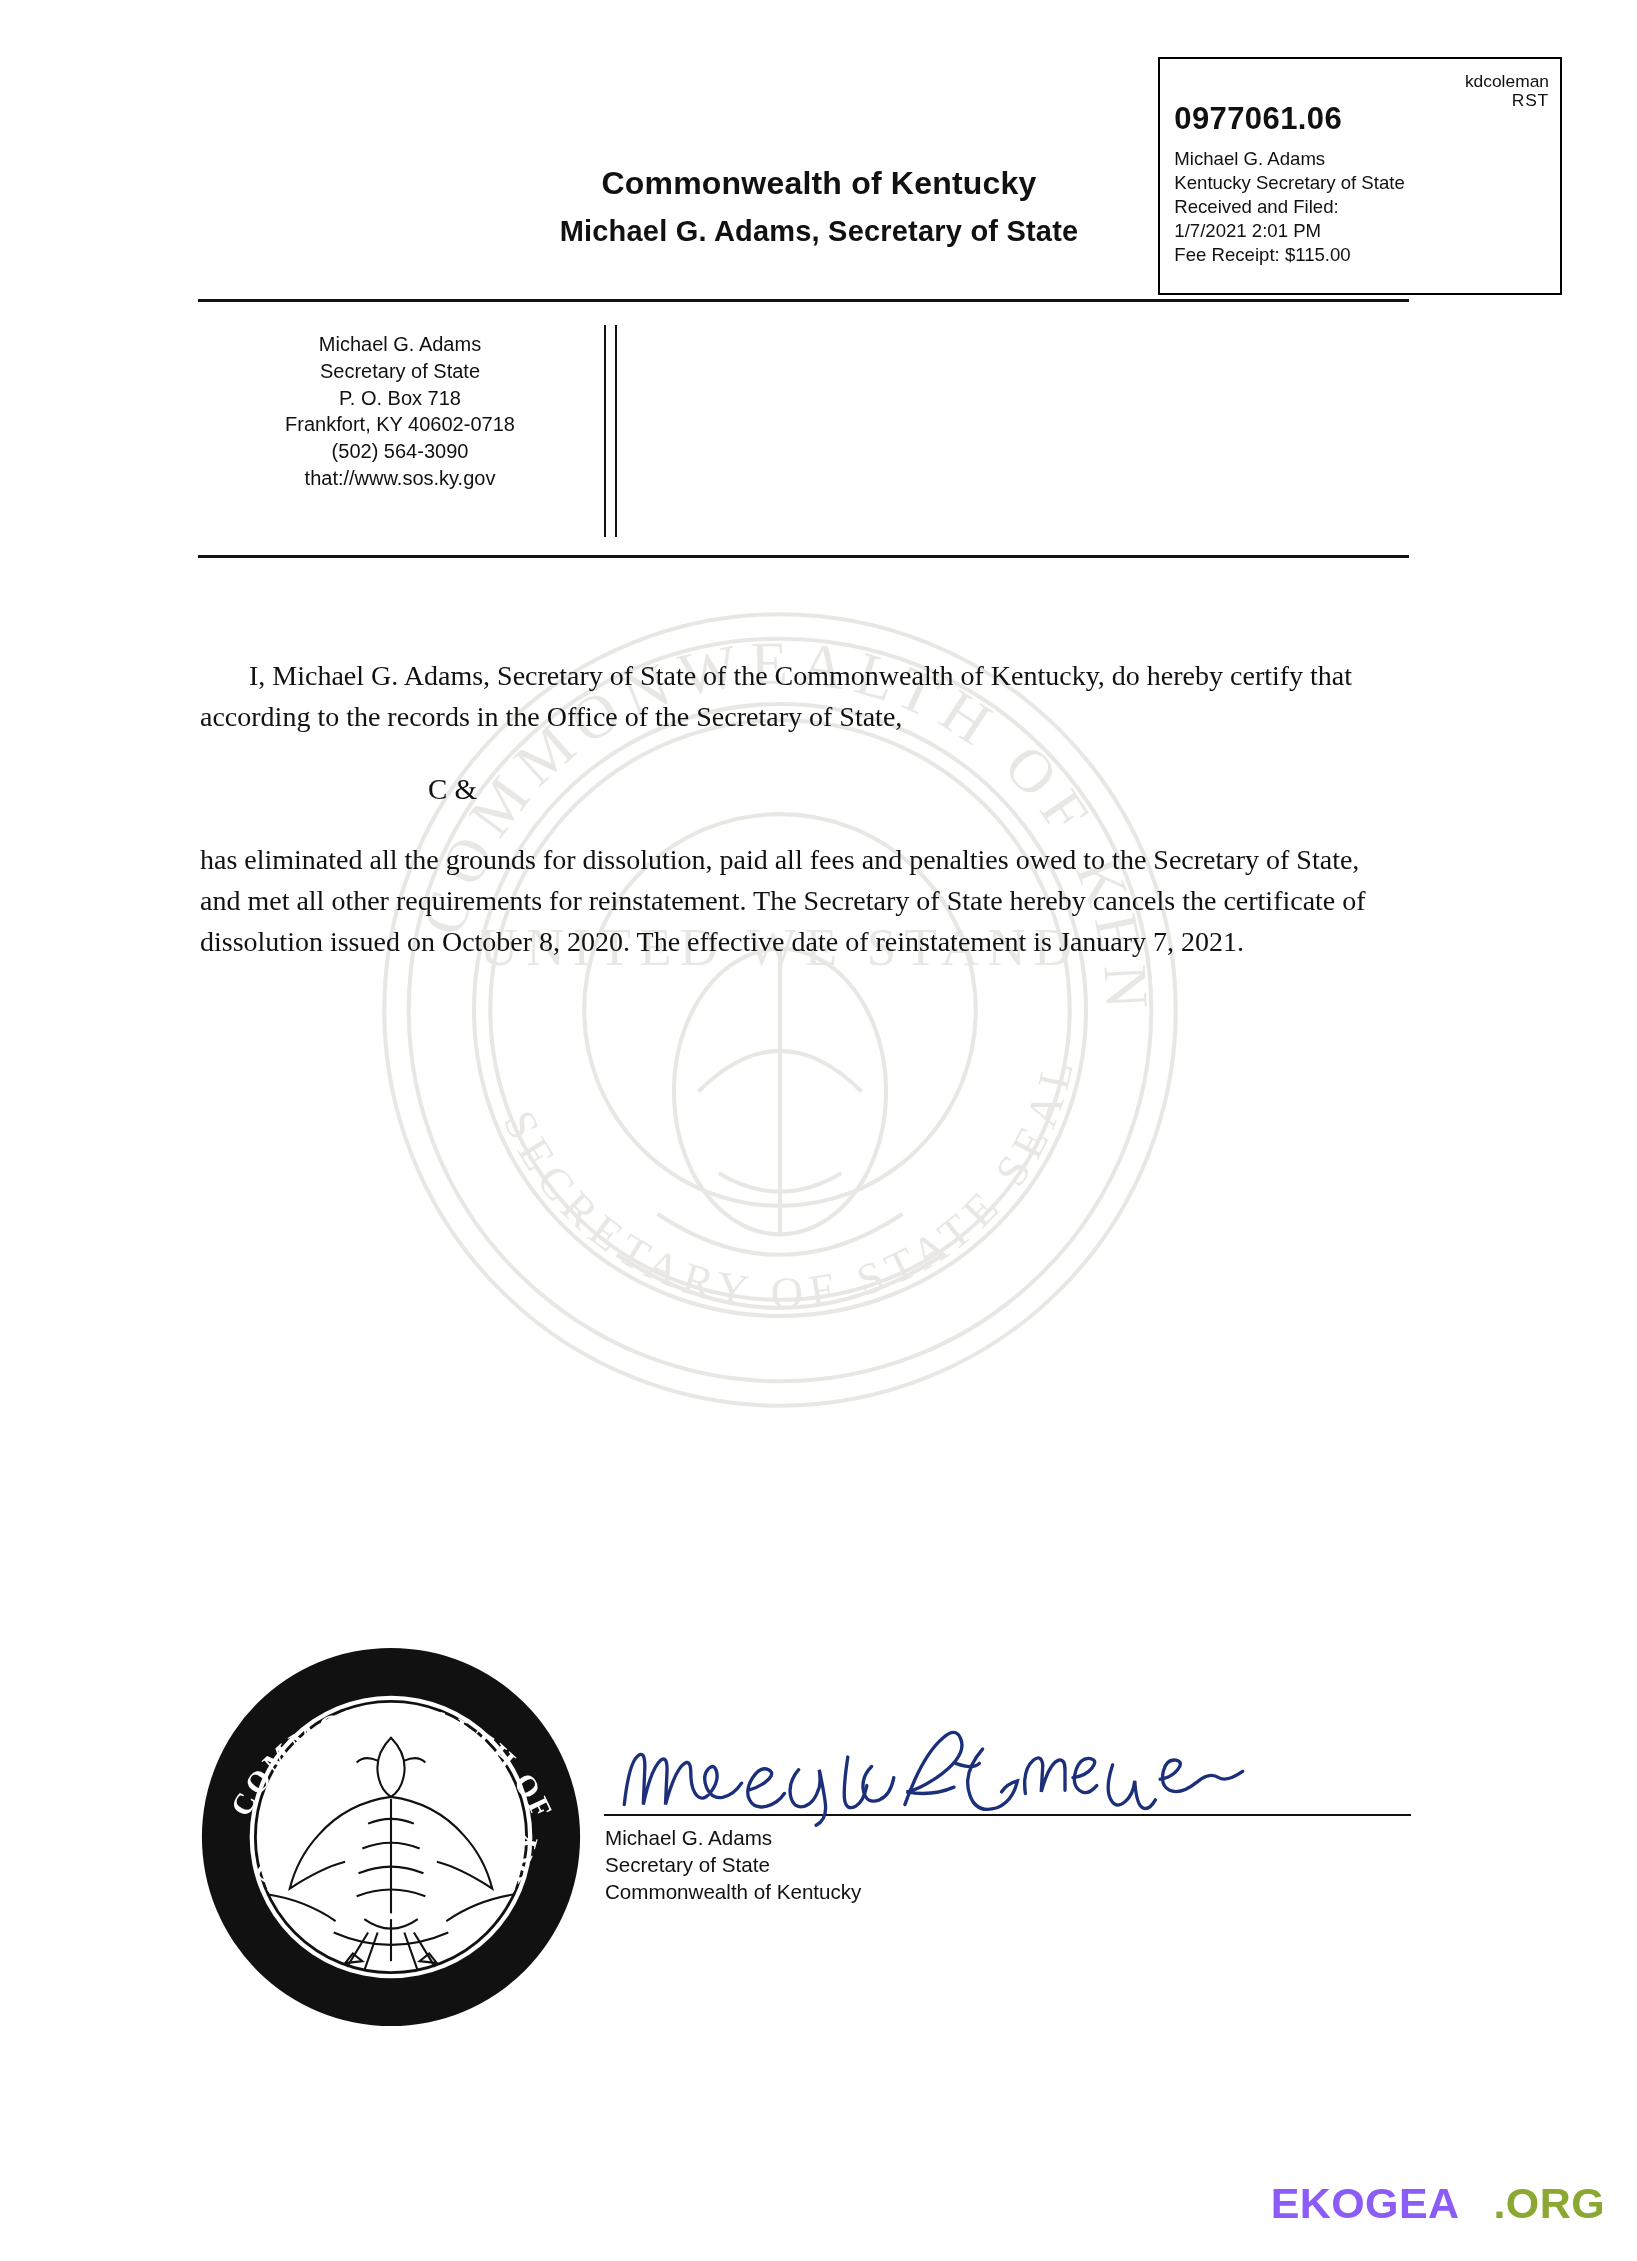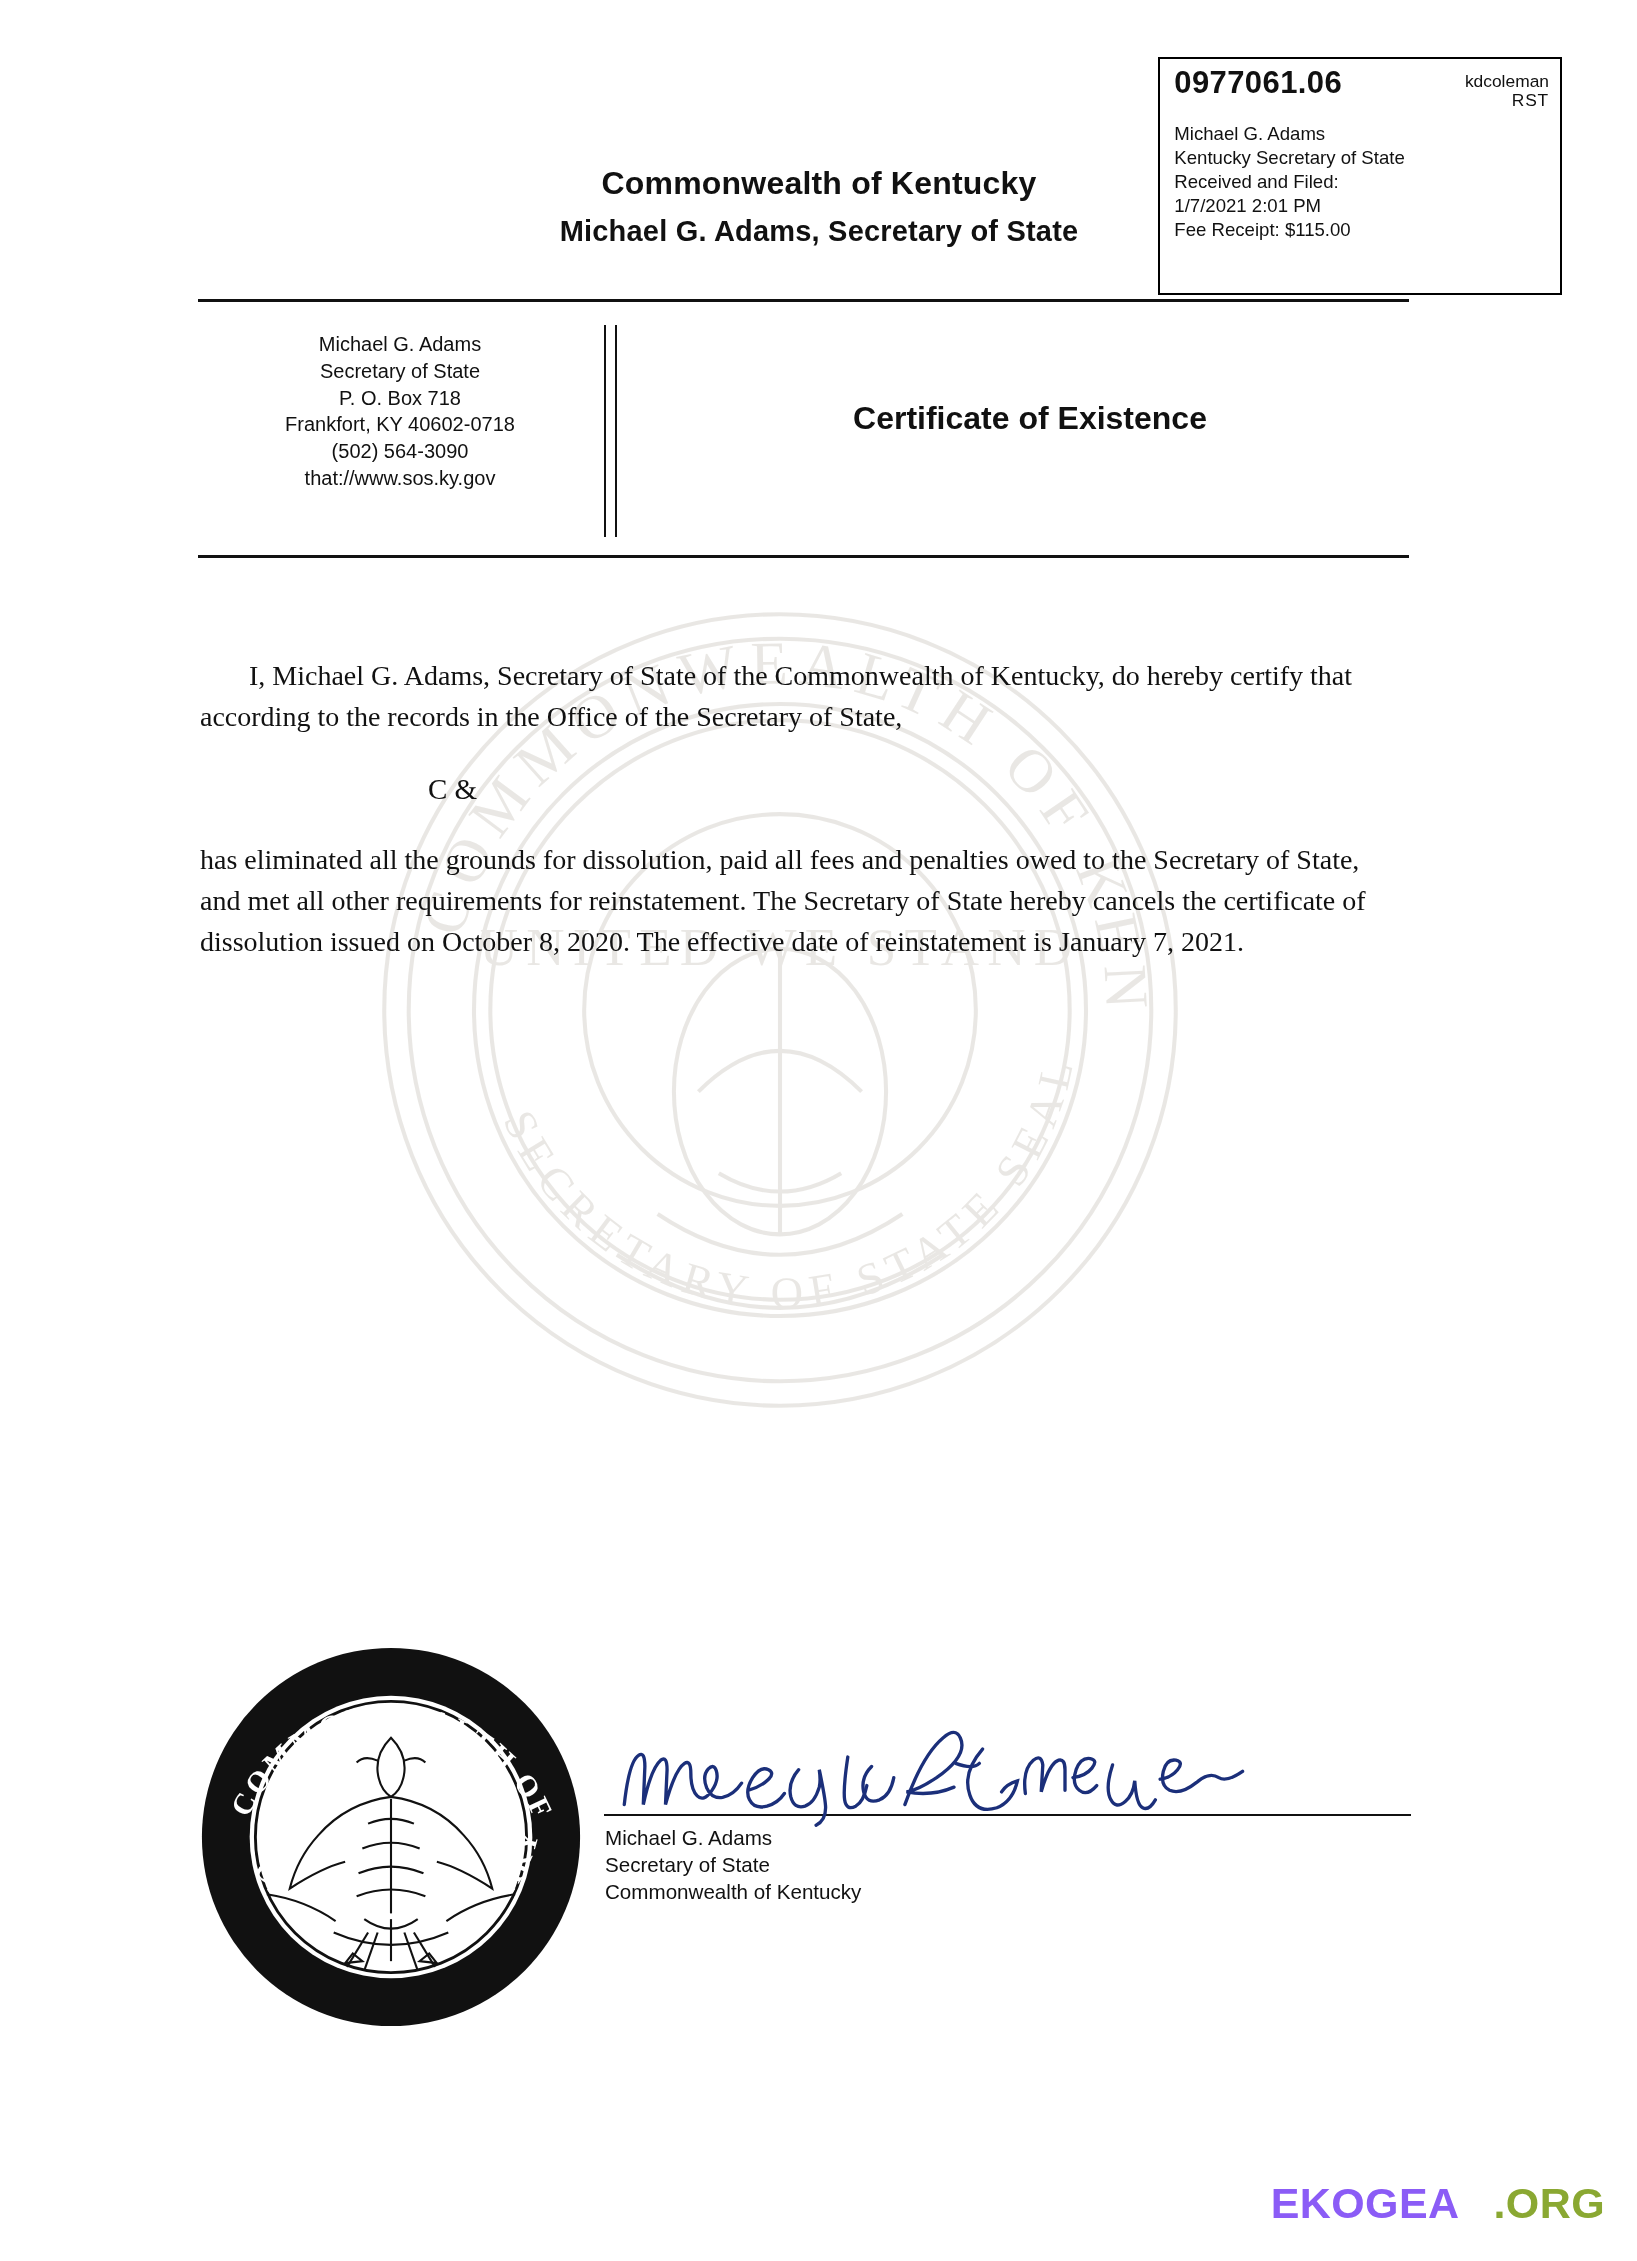--- a/index.html
+++ b/index.html
@@ -38,20 +38,21 @@
   .stamp-row1 {
     display: flex;
     align-items: flex-start;
     justify-content: space-between;
   }
   .stamp-number {
     font-size: 31px;
     font-weight: 700;
     letter-spacing: 0.4px;
     line-height: 1.05;
+    margin-top: 36px;
   }
   .stamp-user {
     text-align: right;
     font-size: 17.4px;
     line-height: 1.12;
     padding-top: 4.8px;
   }
   .stamp-user .rst { display:block; letter-spacing: 0.8px; }
   .stamp-lines {
     margin-top: 11px;
@@ -265,21 +266,20 @@
 
   <div class="addr">
     <div>Michael G. Adams</div>
     <div>Secretary of State</div>
     <div>P. O. Box 718</div>
     <div>Frankfort, KY 40602-0718</div>
     <div>(502) 564-3090</div>
     <div>that://www.sos.ky.gov</div>
   </div>
 
-  <div class="cert-title">Certificate of Existence</div>
 
   <div class="body-text">
     <p class="indent para-gap">I, Michael G. Adams, Secretary of State of the Commonwealth of Kentucky, do hereby certify that according to the records in the Office of the Secretary of State,</p>
     <p class="company">C &amp;</p>
     <p class="para-gap">has eliminated all the grounds for dissolution, paid all fees and penalties owed to the Secretary of State, and met all other requirements for reinstatement. The Secretary of State hereby cancels the certificate of dissolution issued on  October 8, 2020. The effective date of reinstatement is January 7, 2021.</p>
   </div>
 
   <div class="seal">
     <svg viewBox="0 0 400 400" width="382" height="382" aria-hidden="true">
       <defs>

